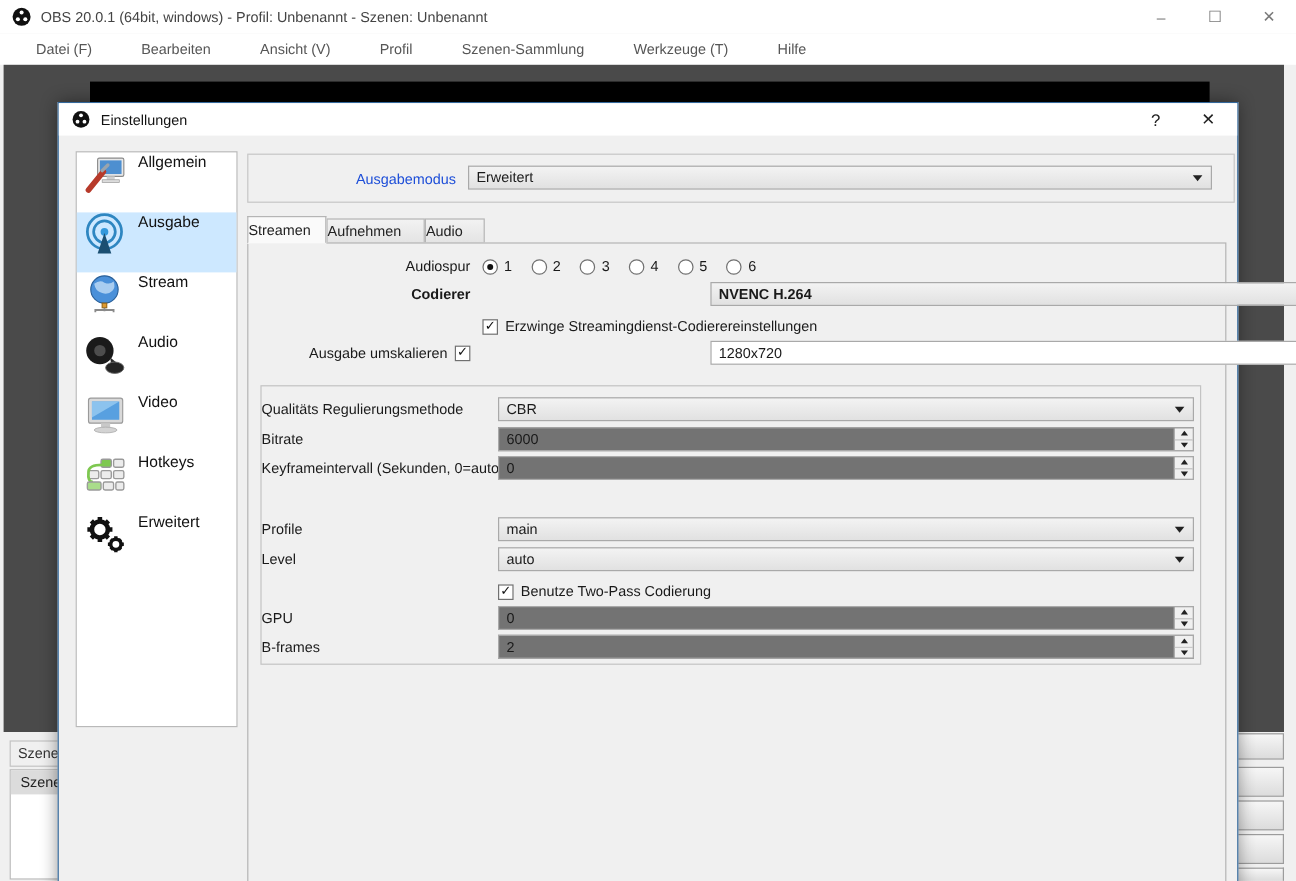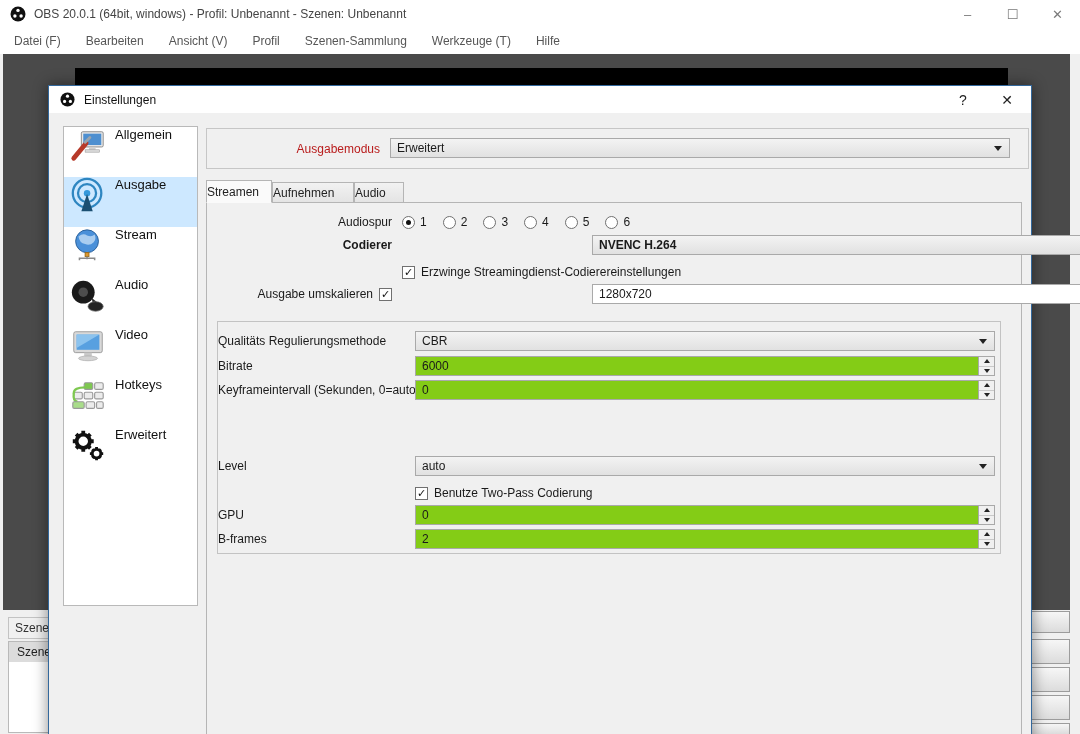--- a/index.html
+++ b/index.html
@@ -9,21 +9,21 @@
   
   #titlebar { position:absolute; left:0; top:0; width:1080px; height:28px; background:#ffffff;
               display:flex; align-items:center; }
   #titlebar .obs-logo { margin-left:10px; }
   #titlebar .title-text { margin-left:8px; color:#444; }
   .win-controls { position:absolute; right:0; top:0; height:28px; display:flex; }
   .win-btn { width:45px; height:28px; display:flex; align-items:center; justify-content:center;
              color:#7a7a7a; font-size:13px; }
   #menubar { position:absolute; left:0; top:28px; width:1080px; height:26px; background:#ffffff;
              display:flex; align-items:center; gap:17px; padding-left:10px; color:#565656; }
-  #menubar span { padding:2px 4px; }
+  #menubar span { padding:2px 4px;margin-left:16px; }
   #main-content { position:absolute; left:3px; top:54px; width:1067px; height:556px; background:#4a4a4a; }
   #preview-strip { position:absolute; left:75px; top:68px; width:933px; height:24px; background:#000; }
   #dock-area { position:absolute; left:3px; top:610px; width:1067px; height:124px; background:#f0f0f0; }
   #scenes-dock-title { position:absolute; left:5px; top:7px; width:190px; height:22px; background:#f0f0f0;
                        border:1px solid #c3c3c3; display:flex; align-items:center; padding-left:6px; color:#333; }
   #scenes-list { position:absolute; left:5px; top:31px; width:190px; height:92px; background:#ffffff;
                  border:1px solid #b9b9b9; }
   #scene-item { height:20px; background:#dcdcdc; display:flex; align-items:center; padding-left:8px; color:#222; }
   .ctrl-frag { position:absolute; left:1030px; width:40px; border:1px solid #9c9c9c;
                background:linear-gradient(#f6f6f6,#dcdcdc); }
@@ -42,21 +42,21 @@
   
   #sidebar { position:absolute; left:14px; top:40px; width:135px; height:480px; background:#ffffff;
              border:1px solid #b9b9b9; }
   .side-item { height:50px; display:flex; gap:8px; padding-left:5px; font-size:13px; color:#111; }
   .side-item.selected { background:#cde8ff; }
   .side-item svg { flex:0 0 38px; }
 
   
   #mode-frame { position:absolute; left:157px; top:42px; width:823px; height:41px;
                 border:1px solid #c6c6c6; }
-  #mode-frame .mlabel { position:absolute; right:648px; top:13px; color:#b91c1c; }
+  #mode-frame .mlabel { position:absolute; right:648px; top:13px; color:#1d4ed8; }
   #mode-frame .mctrl { position:absolute; left:183px; top:9px; width:620px; }
 
   
   .tab { position:absolute; top:96px; height:21px; border:1px solid #b5b5b5; display:flex;
          align-items:center; justify-content:flex-start; background:linear-gradient(#f2f2f2,#e4e4e4); color:#222; }
   .tab.active { background:#fafafa; height:23px; top:94px; border-bottom:1px solid #fafafa; z-index:2; }
   #tab-panel { position:absolute; left:157px; top:116px; width:816px; height:560px;
                border:1px solid #b5b5b5; background:#f0f0f0; }
 
   
@@ -64,21 +64,21 @@
   .rlabel { width:190px; text-align:right; padding-right:5px; color:#1a1a1a; white-space:nowrap; }
   .rctrl  { position:absolute; left:195px; width:595px; }
 
   
   .dropdown { height:20px; background:linear-gradient(#f3f3f3,#e1e1e1); border:1px solid #a9a9a9;
               display:flex; align-items:center; padding:0 6px; position:relative; }
   .dd-arrow { position:absolute; right:7px; top:7px; width:0; height:0;
               border-left:4px solid transparent; border-right:4px solid transparent; border-top:5px solid #222; }
   .combo { height:20px; background:#ffffff; border:1px solid #a9a9a9; display:flex; align-items:center;
            padding:0 6px; position:relative; }
-  .spin { height:20px; background:#84cc16; border:1px solid #a9a9a9; display:flex; align-items:center;
+  .spin { height:20px; background:#737373; border:1px solid #a9a9a9; display:flex; align-items:center;
           padding:0 6px; position:relative; }
   .spin-btns { position:absolute; right:0; top:0; width:16px; height:18px; border-left:1px solid #a9a9a9;
                display:flex; flex-direction:column; }
   .spin-up,.spin-down { flex:1; background:#f0f0f0; display:flex; align-items:center; justify-content:center; }
   .spin-up { border-bottom:1px solid #c9c9c9; }
   .tri-up { width:0; height:0; border-left:3px solid transparent; border-right:3px solid transparent;
             border-bottom:4px solid #222; }
   .tri-down { width:0; height:0; border-left:3px solid transparent; border-right:3px solid transparent;
               border-top:4px solid #222; }
   .checkbox { width:13px; height:13px; background:#ffffff; border:1px solid #707070; display:flex;
@@ -345,20 +345,27 @@
                 <span class="tri-up"></span>
               </span>
               <span class="spin-down">
                 <span class="tri-down"></span>
               </span>
             </span>
         </div>
       </div>
 
 
+      <div class="grow" style="top:109px;">
+        <span class="glabel">Profile</span>
+        <div class="gctrl dropdown">
+          <span>main</span>
+          <span class="dd-arrow"></span>
+        </div>
+      </div>
 
       <div class="grow" style="top:134px;">
         <span class="glabel">Level</span>
         <div class="gctrl dropdown">
           <span>auto</span>
           <span class="dd-arrow"></span>
         </div>
       </div>
 
       <div class="grow" style="top:161px;">

